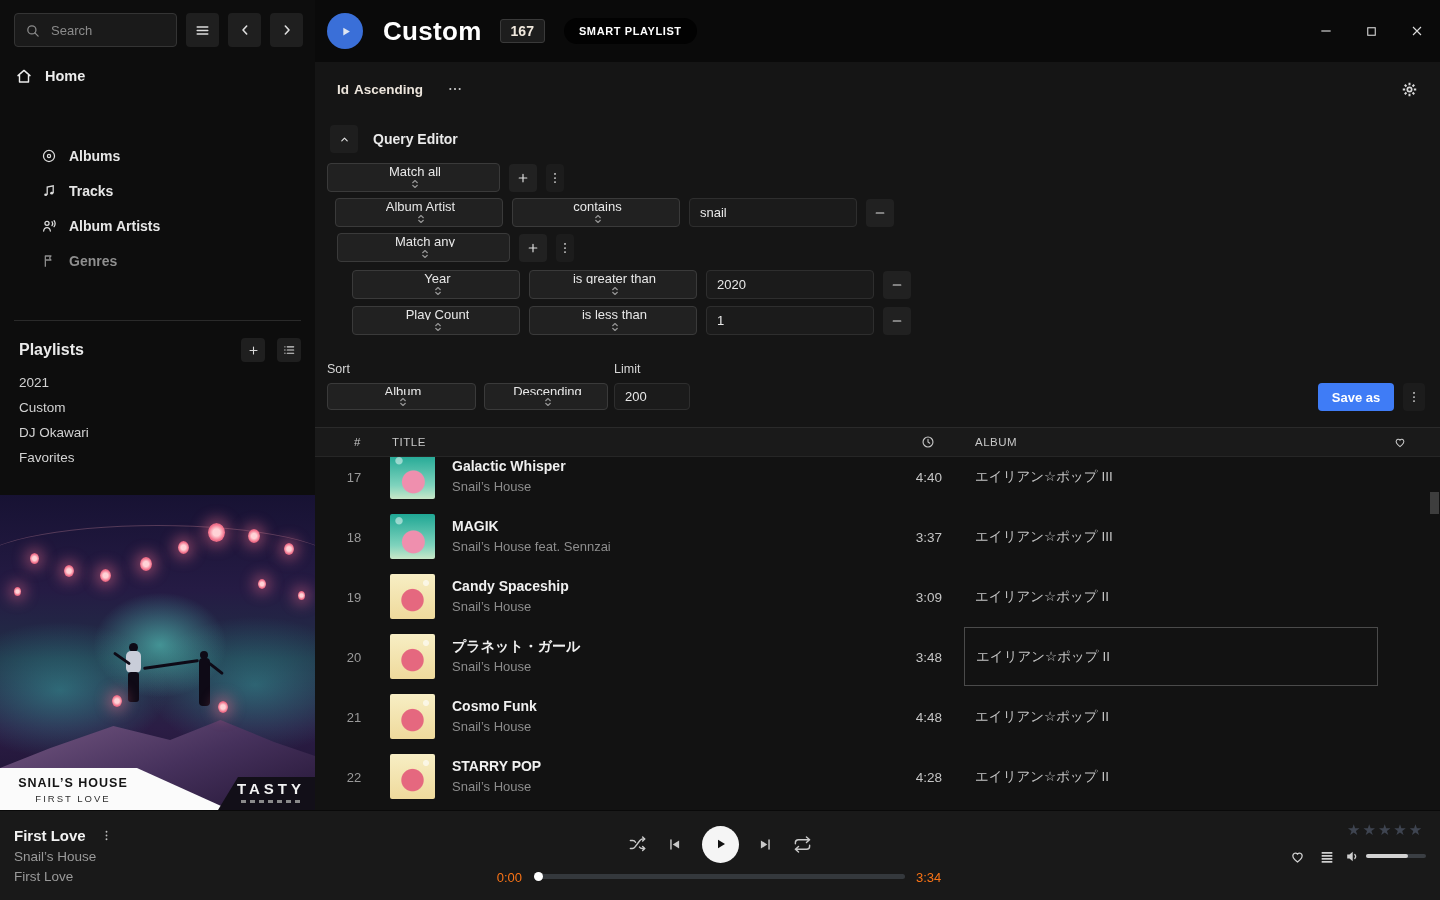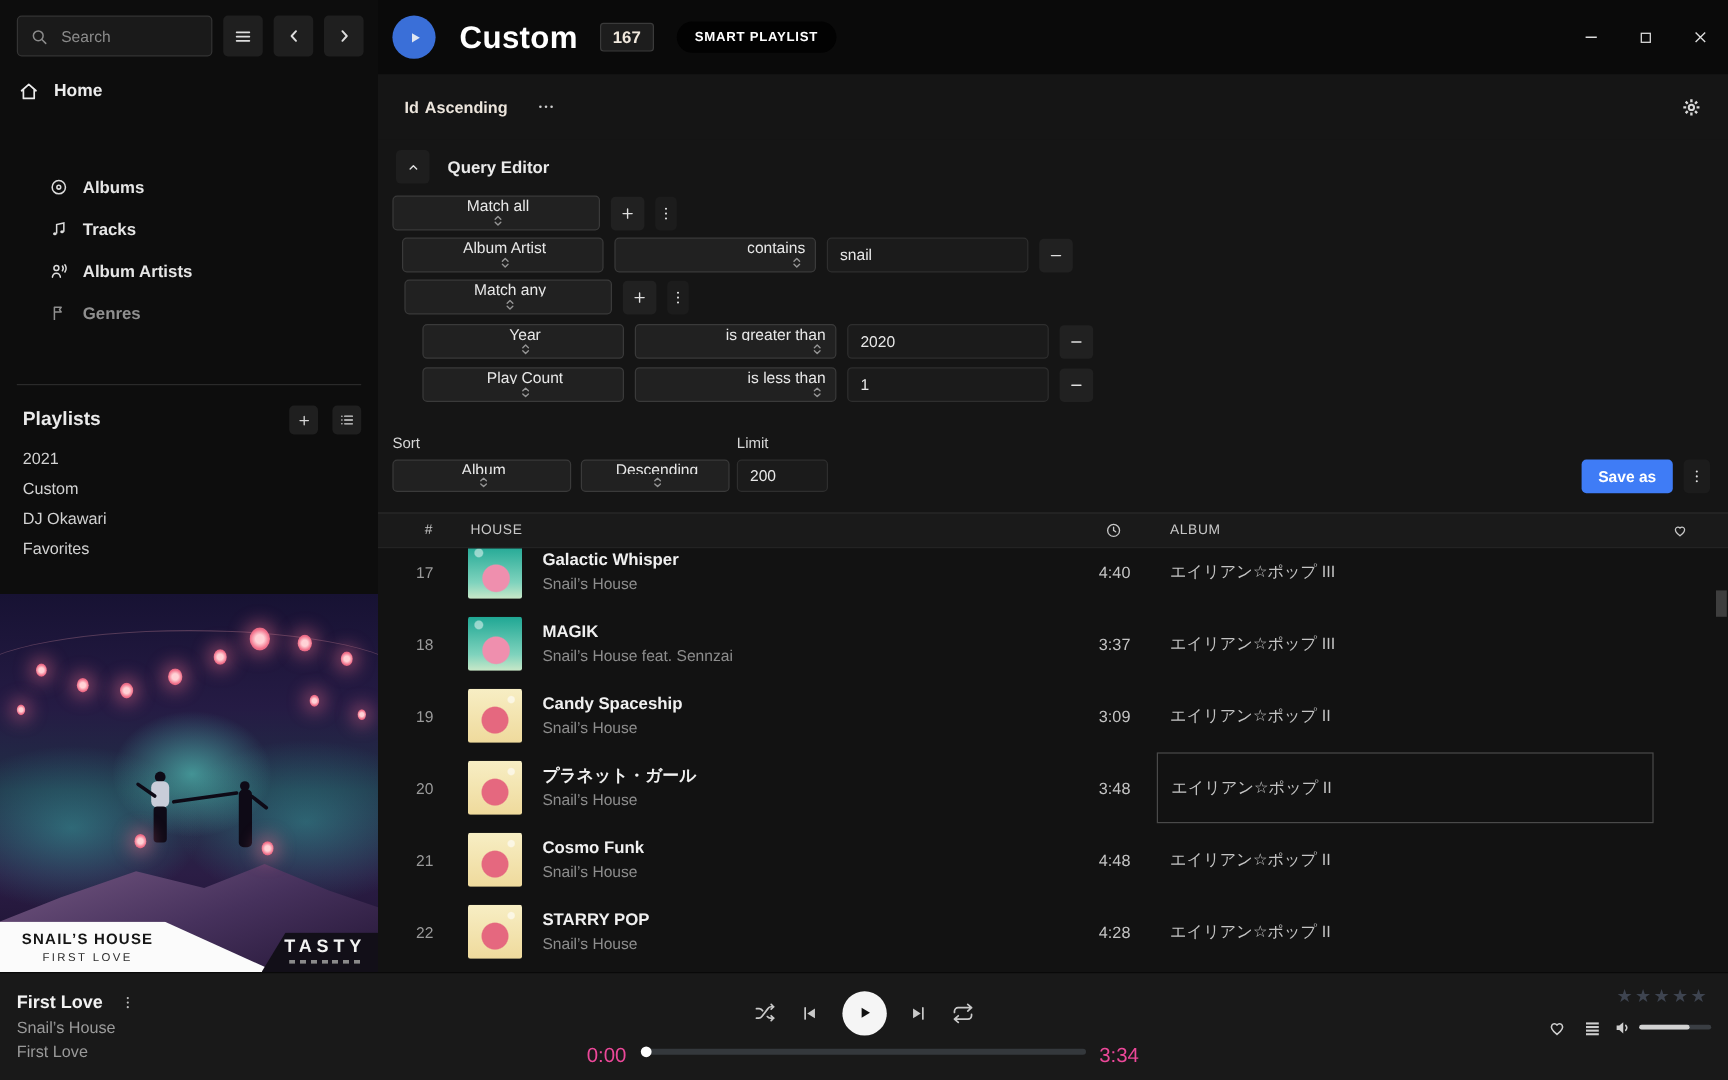--- a/index.html
+++ b/index.html
@@ -93,21 +93,21 @@
   .qe-title{font-size:14px;font-weight:bold;color:#eaeaea;}
   .qrow{display:flex;align-items:center;gap:9px;}
   .g-rules .qrow{margin-bottom:6px;}
   #g2rules .qrow{margin-bottom:7px;}
   .select{box-sizing:border-box;display:flex;align-items:center;background:#212121;border:1px solid #3a3a3a;
           border-radius:4px;height:29px;padding:0 8px 0 11px;font-size:13px;color:#e8e8e8;flex-direction:column;}
   .select .sval{flex:1;white-space:nowrap;overflow:hidden;}
   .select svg{color:#959595;flex:none;}
   .tinput{box-sizing:border-box;background:#1b1b1b;border:1px solid #2e2e2e;border-radius:4px;height:29px;
           padding:0 10px;font-size:13px;color:#e8e8e8;font-family:inherit;outline:none;}
-  .w-match{width:173px;} .w-field{width:168px;} .w-op{width:168px;align-items:flex-end;} .w-val{width:168px;}
+  .w-match{width:173px;} .w-field{width:168px;} .w-op{width:168px;} .w-val{width:168px;}
   .qe-label{position:absolute;font-size:12.5px;color:#d6d6d6;}
   .h27{height:27px;}
   .save-btn{box-sizing:border-box;width:76px;height:28px;background:#3f7cf6;color:#fff;border:none;
             border-radius:4px;font-size:13px;font-weight:bold;font-family:inherit;}
   
   .thead{position:absolute;left:0;top:427px;width:1125px;height:30px;background:#1a1a1a;
          border-top:1px solid #2a2a2a;border-bottom:1px solid #262626;box-sizing:border-box;}
   .th{position:absolute;top:0;height:28px;display:flex;align-items:center;font-size:11.5px;
       letter-spacing:.5px;color:#c7c7c7;font-weight:normal;}
   .tbody{position:absolute;left:0;top:457px;width:1125px;height:353px;background:#121212;overflow:hidden;}
@@ -137,21 +137,21 @@
   .np-title{font-size:15px;font-weight:bold;color:#f2f2f2;}
   .np-dots{color:#bdbdbd;display:flex;}
   .np-artist{position:absolute;left:14px;top:38px;font-size:13.5px;color:#9a9a9a;}
   .np-album{position:absolute;left:14px;top:58px;font-size:13.5px;color:#9a9a9a;}
   .controls{position:absolute;left:628px;top:824px;width:184px;height:38px;display:flex;align-items:center;
             justify-content:space-between;}
   .controls{top:14px;}
   .ctl{background:none;border:none;color:#c9c9c9;padding:0;display:flex;}
   .play-btn{width:37px;height:37px;border-radius:50%;background:#f5f5f5;border:none;display:flex;
             align-items:center;justify-content:center;color:#111;padding:0;}
-  .time{position:absolute;top:59px;font-size:17px;color:#ec4899;}
+  .time{position:absolute;top:59px;font-size:13px;color:#f97316;}
   .time-l{left:478px;width:44px;text-align:right;}
   .time-r{left:916px;}
   .seek{position:absolute;left:535px;top:63px;width:370px;height:5px;border-radius:3px;background:#34383c;}
   .seek-knob{position:absolute;left:0px;top:-2px;width:9px;height:9px;border-radius:50%;background:#fff;}
   .stars{position:absolute;left:1347px;top:10px;font-size:15px;letter-spacing:2px;color:#3e4450;}
   .pb-ico{position:absolute;background:none;border:none;color:#cfcfcf;padding:0;display:flex;}
   .vol{position:absolute;left:1366px;top:43px;width:60px;height:4px;border-radius:2px;background:#3a3e43;}
   .vol-fill{height:4px;border-radius:2px;background:#d2d2d2;}
 </style>
 </head>
@@ -484,21 +484,21 @@
     <button class="icon-btn dots-btn qe-abs" style="left:1088px;top:383px;height:28px;width:22px;">
       <svg width="14" height="14" viewBox="0 0 24 24" fill="currentColor">
           <circle cx="12" cy="5" r="1.5"></circle>
           <circle cx="12" cy="12" r="1.5"></circle>
           <circle cx="12" cy="19" r="1.5"></circle>
         </svg>
     </button>
 
     <div class="thead">
       <span class="th" style="left:25px;width:35px;justify-content:center;">#</span>
-      <span class="th" style="left:77px;">HOUSE</span>
+      <span class="th" style="left:77px;">TITLE</span>
       <span class="th" style="left:606px;">
         <svg width="14" height="14" viewBox="0 0 24 24" fill="none" stroke="currentColor" stroke-width="1.9">
             <circle cx="12" cy="12" r="8.5"></circle>
             <path d="M12 7.5V12l3 2" stroke-linecap="round"></path>
           </svg>
       </span>
       <span class="th" style="left:660px;">ALBUM</span>
       <span class="th" style="left:1078px;">
         <svg width="14" height="14" viewBox="0 0 24 24" fill="none" stroke="currentColor" stroke-width="1.8">
             <path d="M12 19.8C6.2 15.3 4.3 11.6 6 8.9c1.4-2.2 4.3-2.3 6-.2 1.7-2.1 4.6-2 6 .2 1.7 2.7-.2 6.4-6 10.9z"></path>

